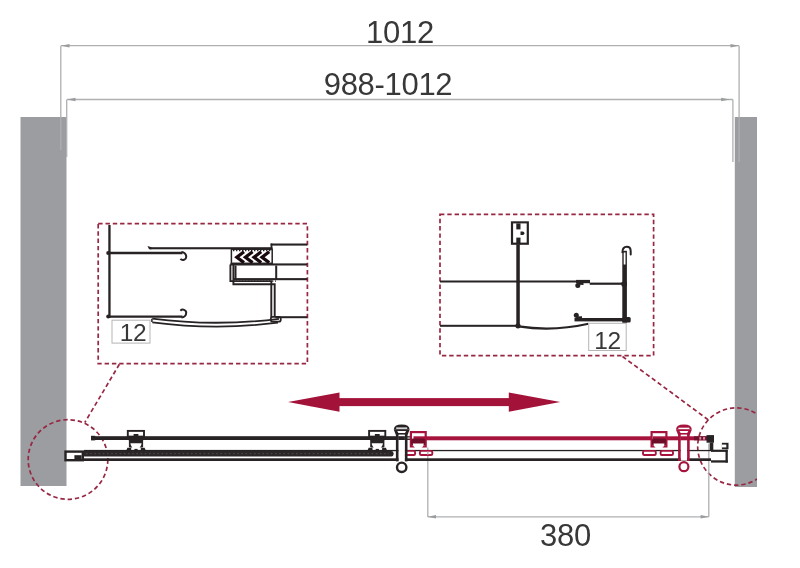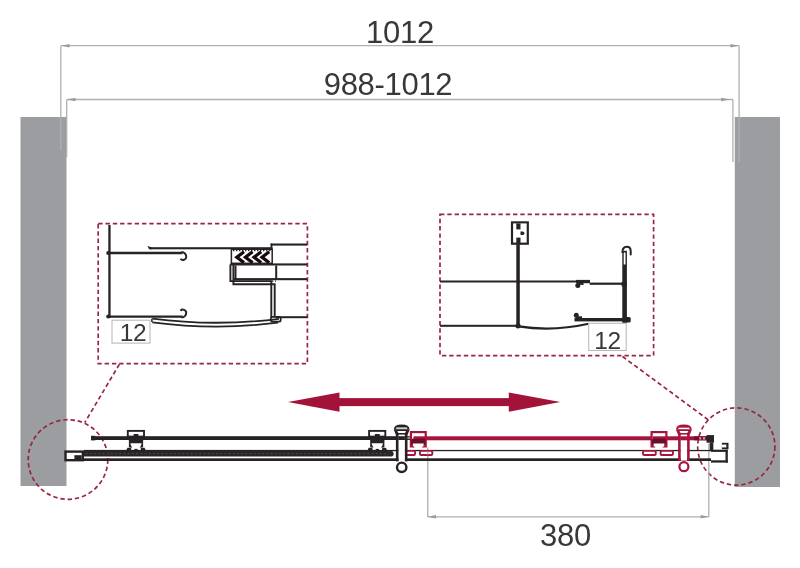--- a/index.html
+++ b/index.html
@@ -1,16 +1,16 @@
 <!DOCTYPE html>
 <html><head>
 <meta charset="utf-8">
 <style>
   html,body{margin:0;padding:0;background:#ffffff;}
-  .page{position:relative;width:757px;height:568px;background:#ffffff;overflow:hidden;padding-left:42px;}
+  .page{position:relative;width:757px;height:568px;background:#ffffff;overflow:hidden;}
   svg{position:absolute;left:0;top:0;}
   text{font-family:"Liberation Sans",sans-serif;fill:#383838;}
 </style>
 </head>
 <body>
 <div class="page">
 <svg width="800" height="568" viewBox="0 0 800 568" style="transform:translateZ(0);">
 
 <rect x="20.5" y="117" width="46" height="369" fill="#9b9da0"></rect>
 

